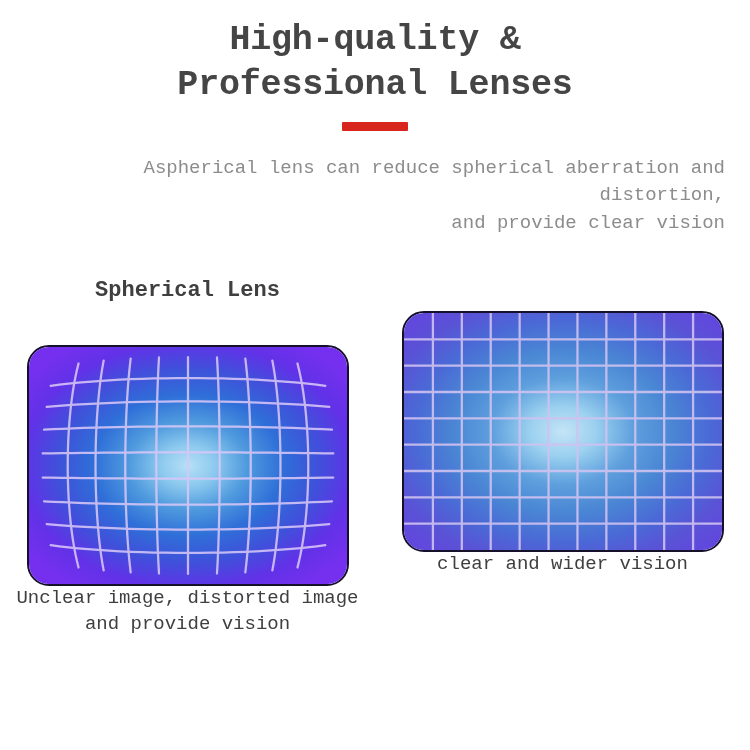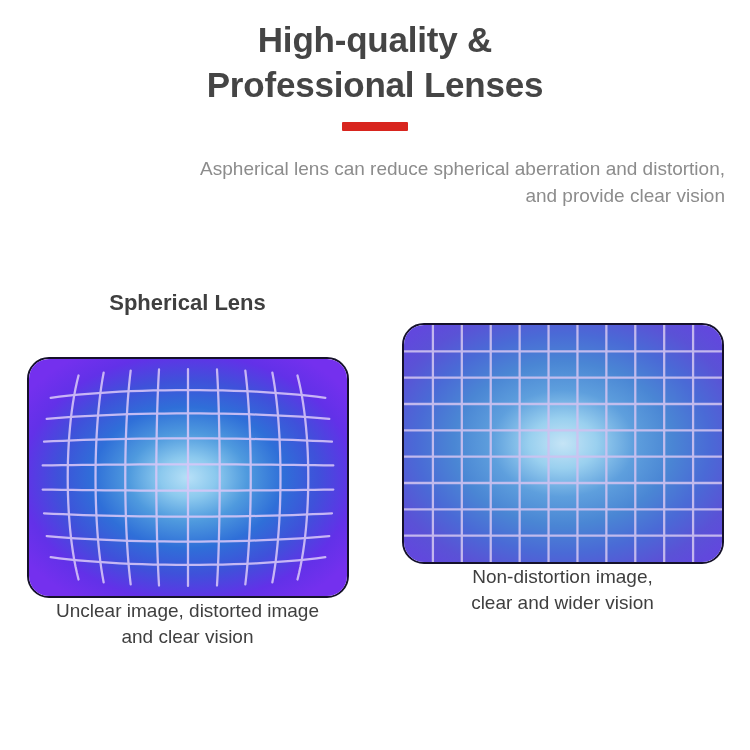--- a/index.html
+++ b/index.html
@@ -12,20 +12,21 @@
     background: #ffffff;
     font-family: "Liberation Sans", sans-serif;
     overflow: hidden;
   }
 
   .page {
     position: relative;
     width: 750px;
     height: 750px;
     background: #ffffff;
+    font-family: Liberation Mono, monospace;
   }
 
   
   .header {
     padding-top: 18px;
     text-align: center;
   }
   .title {
     font-size: 35px;
     font-weight: bold;
@@ -55,21 +56,21 @@
     color: #8c8c8c;
     font-weight: 300;
     line-height: 1.45;
     text-align: right;
   }
   .subtitle-line { display: block; }
 
   
   .compare {
     position: absolute;
-    top: 286px;
+    top: 274px;
     left: 0;
     width: 670px;
   }
   .columns {
     display: flex;
     width: 750px;
   }
   .column {
     width: 375px;
     display: flex;
@@ -169,21 +170,21 @@
                 <path d="M13.85 132.74 L23.30 132.91 L33.20 133.06 L43.51 133.20 L54.20 133.33 L65.22 133.44 L76.54 133.54 L88.12 133.63 L99.92 133.71 L111.91 133.77 L124.05 133.81 L136.31 133.85 L148.63 133.87 L161.00 133.87 L173.37 133.87 L185.69 133.85 L197.95 133.81 L210.09 133.77 L222.08 133.71 L233.88 133.63 L245.46 133.54 L256.78 133.44 L267.80 133.33 L278.49 133.20 L288.80 133.06 L298.70 132.91 L308.15 132.74"></path>
                 <path d="M15.21 156.87 L24.55 157.38 L34.35 157.84 L44.55 158.27 L55.13 158.65 L66.05 158.99 L77.26 159.30 L88.74 159.56 L100.44 159.78 L112.33 159.96 L124.37 160.11 L136.51 160.21 L148.74 160.27 L161.00 160.29 L173.26 160.27 L185.49 160.21 L197.63 160.11 L209.67 159.96 L221.56 159.78 L233.26 159.56 L244.74 159.30 L255.95 158.99 L266.87 158.65 L277.45 158.27 L287.65 157.84 L297.45 157.38 L306.79 156.87"></path>
                 <path d="M17.91 180.00 L27.05 180.84 L36.63 181.61 L46.63 182.32 L57.00 182.96 L67.71 183.53 L78.72 184.04 L89.99 184.48 L101.48 184.85 L113.16 185.15 L124.99 185.39 L136.93 185.55 L148.95 185.65 L161.00 185.69 L173.05 185.65 L185.07 185.55 L197.01 185.39 L208.84 185.15 L220.52 184.85 L232.01 184.48 L243.28 184.04 L254.29 183.53 L265.00 182.96 L275.37 182.32 L285.37 181.61 L294.95 180.84 L304.09 180.00"></path>
                 <path d="M21.96 201.44 L30.79 202.62 L40.06 203.70 L49.75 204.69 L59.81 205.58 L70.21 206.39 L80.90 207.09 L91.86 207.71 L103.04 208.22 L114.41 208.65 L125.92 208.98 L137.55 209.21 L149.26 209.36 L161.00 209.40 L172.74 209.36 L184.45 209.21 L196.08 208.98 L207.59 208.65 L218.96 208.22 L230.14 207.71 L241.10 207.09 L251.79 206.39 L262.19 205.58 L272.25 204.69 L281.94 203.70 L291.21 202.62 L300.04 201.44"></path>
               </g>
           </svg>
         </div>
 
         <div class="caption">
           <span class="caption-line">Unclear image, distorted image</span>
-          <span class="caption-line">and clear vision</span>
+          <span class="caption-line">and provide vision</span>
         </div>
       </div>
 
       <div class="column">
 
         <div class="lens-frame">
           <svg class="lens-svg" viewBox="0 0 322 241" preserveAspectRatio="none">
             <defs>
               <radialGradient id="gAsph" cx="50%" cy="50%" r="66%">
                 <stop offset="0%" stop-color="#c5e4f6"></stop>
@@ -213,21 +214,20 @@
                 <path d="M0.00 107.11 L12.38 107.11 L24.77 107.11 L37.15 107.11 L49.54 107.11 L61.92 107.11 L74.31 107.11 L86.69 107.11 L99.08 107.11 L111.46 107.11 L123.85 107.11 L136.23 107.11 L148.62 107.11 L161.00 107.11 L173.38 107.11 L185.77 107.11 L198.15 107.11 L210.54 107.11 L222.92 107.11 L235.31 107.11 L247.69 107.11 L260.08 107.11 L272.46 107.11 L284.85 107.11 L297.23 107.11 L309.62 107.11 L322.00 107.11"></path>
                 <path d="M0.00 133.89 L12.38 133.89 L24.77 133.89 L37.15 133.89 L49.54 133.89 L61.92 133.89 L74.31 133.89 L86.69 133.89 L99.08 133.89 L111.46 133.89 L123.85 133.89 L136.23 133.89 L148.62 133.89 L161.00 133.89 L173.38 133.89 L185.77 133.89 L198.15 133.89 L210.54 133.89 L222.92 133.89 L235.31 133.89 L247.69 133.89 L260.08 133.89 L272.46 133.89 L284.85 133.89 L297.23 133.89 L309.62 133.89 L322.00 133.89"></path>
                 <path d="M0.00 160.67 L12.38 160.67 L24.77 160.67 L37.15 160.67 L49.54 160.67 L61.92 160.67 L74.31 160.67 L86.69 160.67 L99.08 160.67 L111.46 160.67 L123.85 160.67 L136.23 160.67 L148.62 160.67 L161.00 160.67 L173.38 160.67 L185.77 160.67 L198.15 160.67 L210.54 160.67 L222.92 160.67 L235.31 160.67 L247.69 160.67 L260.08 160.67 L272.46 160.67 L284.85 160.67 L297.23 160.67 L309.62 160.67 L322.00 160.67"></path>
                 <path d="M0.00 187.44 L12.38 187.44 L24.77 187.44 L37.15 187.44 L49.54 187.44 L61.92 187.44 L74.31 187.44 L86.69 187.44 L99.08 187.44 L111.46 187.44 L123.85 187.44 L136.23 187.44 L148.62 187.44 L161.00 187.44 L173.38 187.44 L185.77 187.44 L198.15 187.44 L210.54 187.44 L222.92 187.44 L235.31 187.44 L247.69 187.44 L260.08 187.44 L272.46 187.44 L284.85 187.44 L297.23 187.44 L309.62 187.44 L322.00 187.44"></path>
                 <path d="M0.00 214.22 L12.38 214.22 L24.77 214.22 L37.15 214.22 L49.54 214.22 L61.92 214.22 L74.31 214.22 L86.69 214.22 L99.08 214.22 L111.46 214.22 L123.85 214.22 L136.23 214.22 L148.62 214.22 L161.00 214.22 L173.38 214.22 L185.77 214.22 L198.15 214.22 L210.54 214.22 L222.92 214.22 L235.31 214.22 L247.69 214.22 L260.08 214.22 L272.46 214.22 L284.85 214.22 L297.23 214.22 L309.62 214.22 L322.00 214.22"></path>
               </g>
           </svg>
         </div>
 
         <div class="caption">
-          <span class="caption-line">Non-distortion image,</span>
           <span class="caption-line">clear and wider vision</span>
         </div>
       </div>
 
     </div>
   </div>
 
 </div>
 
 </body></html>

